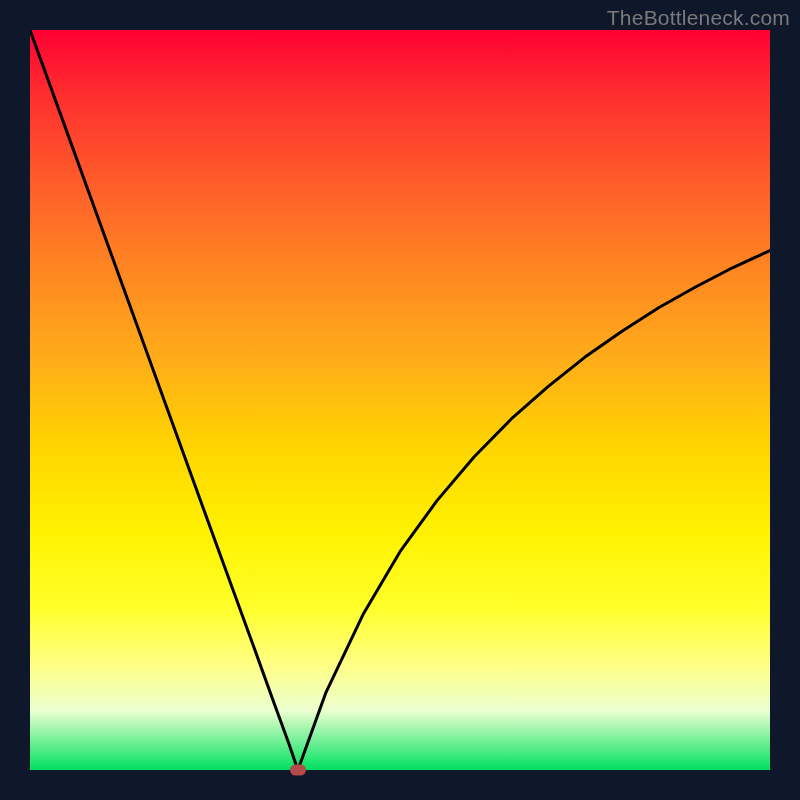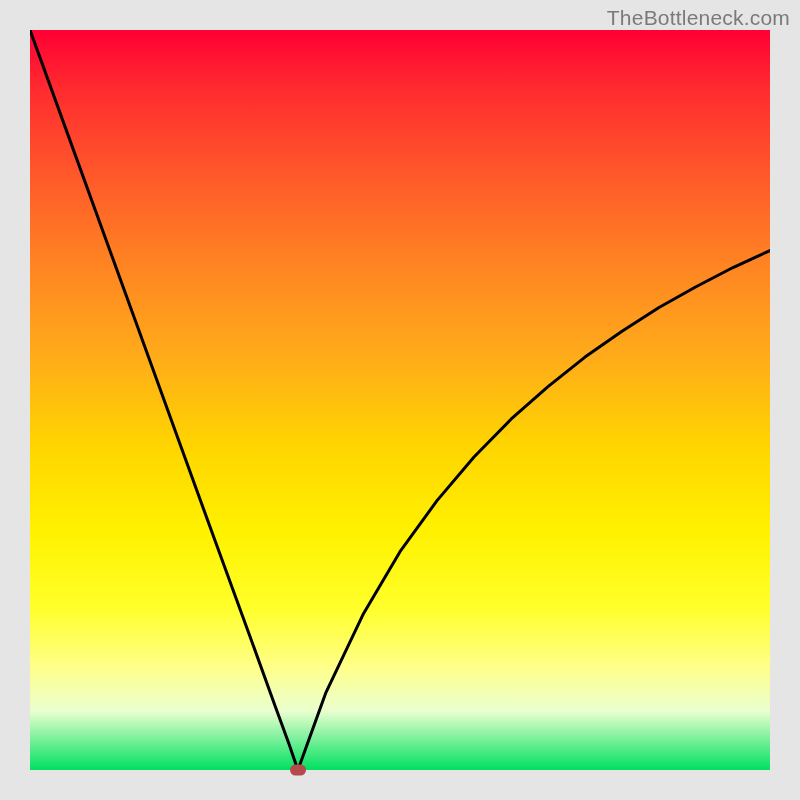--- a/index.html
+++ b/index.html
@@ -1,20 +1,20 @@
 <!DOCTYPE html>
 <html><head>
 <meta charset="utf-8">
 <style>
   * { margin: 0; padding: 0; box-sizing: border-box; }
   html, body { width: 800px; height: 800px; overflow: hidden; background: #000; }
   .frame {
     width: 800px;
     height: 800px;
-    background: #e5e5e5;
+    background: #0f172a;
     position: relative;
   }
   .plot {
     position: absolute;
     left: 30px;
     top: 30px;
     width: 740px;
     height: 740px;
     background: linear-gradient(to bottom,
       #ff0033 0%,

